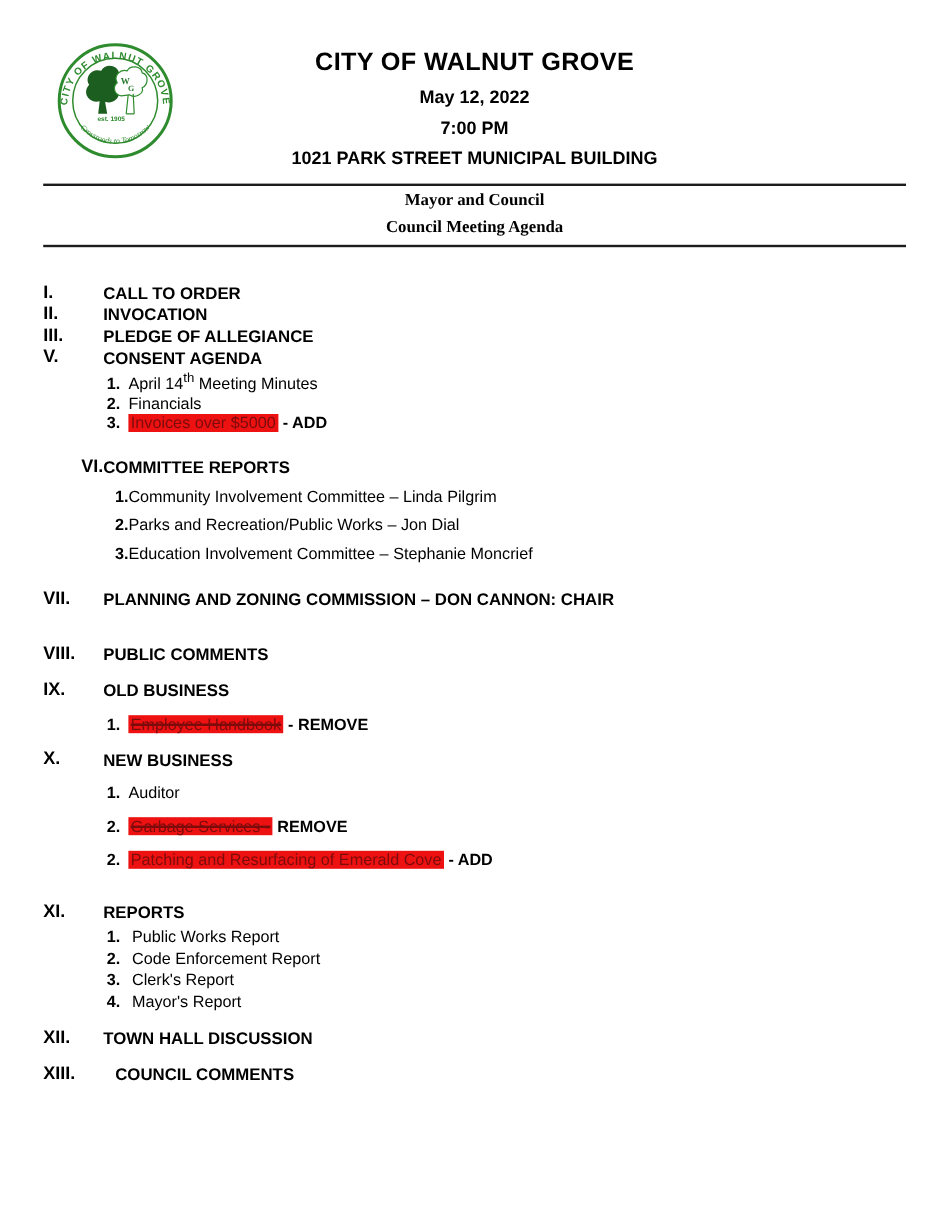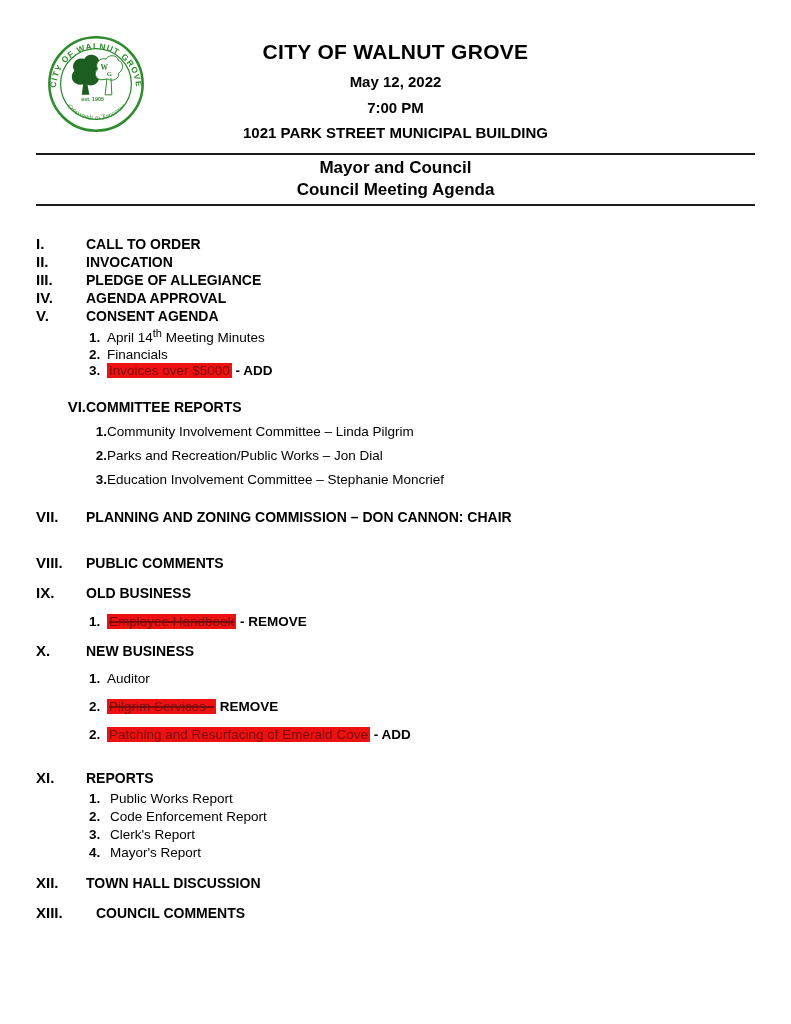--- a/index.html
+++ b/index.html
@@ -15,21 +15,21 @@
   .logo{position:absolute;left:44px;top:34px;width:104px;height:100px;}
   .header-text{text-align:center;}
   .title{font-size:21px;font-weight:bold;line-height:24px;letter-spacing:.3px;}
   .h-line{font-size:15px;font-weight:bold;line-height:18px;}
   .date{margin-top:9px;}
   .time{margin-top:8px;}
   .location{margin-top:7px;}
   .rule{border:none;border-top:2px solid #1c1c1c;margin:0 36px;}
   .rule-top{margin-top:11px;}
   .rule-bottom{margin-top:6px;}
-  .subtitle{font-size:17px;font-weight:bold;text-align:center;line-height:16px;}
+  .subtitle{font-size:14px;font-weight:bold;text-align:center;line-height:16px;font-family:Liberation Serif, serif;}
   .subtitle-1{margin-top:5px;}
   .subtitle-2{margin-top:6px;}
   
   .agenda{padding:0 36px;}
   .section{}
   .sec-row{display:flex;line-height:18px;}
   .numeral{flex:none;width:50px;font-size:15px;font-weight:bold;}
   .sec-title{font-size:14px;font-weight:bold;}
   .sub-list{padding-left:53px;margin-top:7px;}
   .sub-item{display:flex;font-size:13.5px;line-height:17px;}
@@ -120,26 +120,20 @@
           <span class="numeral">II.</span>
           <span class="sec-title">INVOCATION</span>
         </div>
       </div>
       <div class="section" data-sec="III.">
         <div class="sec-row">
           <span class="numeral">III.</span>
           <span class="sec-title">PLEDGE OF ALLEGIANCE</span>
         </div>
       </div>
-      <div class="section" data-sec="IV.">
-        <div class="sec-row">
-          <span class="numeral">IV.</span>
-          <span class="sec-title">AGENDA APPROVAL</span>
-        </div>
-      </div>
       <div class="section" data-sec="V.">
         <div class="sec-row">
           <span class="numeral">V.</span>
           <span class="sec-title">CONSENT AGENDA</span>
         </div>
         <div class="sub-list">
           <div class="sub-item">
             <span class="sub-num">1.</span>
             <span class="sub-text"><span>April 14</span><sup>th</sup><span> Meeting Minutes</span></span>
           </div>
@@ -202,21 +196,21 @@
           <span class="numeral">X.</span>
           <span class="sec-title">NEW BUSINESS</span>
         </div>
         <div class="sub-list">
           <div class="sub-item">
             <span class="sub-num">1.</span>
             <span class="sub-text"><span>Auditor</span></span>
           </div>
           <div class="sub-item">
             <span class="sub-num">2.</span>
-            <span class="sub-text"><span class="redmark strike">Pilgrim Services -</span><span class="bold-note"> REMOVE</span></span>
+            <span class="sub-text"><span class="redmark strike">Garbage Services -</span><span class="bold-note"> REMOVE</span></span>
           </div>
           <div class="sub-item">
             <span class="sub-num">2.</span>
             <span class="sub-text"><span class="redmark">Patching and Resurfacing of Emerald Cove</span><span class="bold-note"> - ADD</span></span>
           </div>
         </div>
       </div>
       <div class="section" data-sec="XI.">
         <div class="sec-row">
           <span class="numeral">XI.</span>

